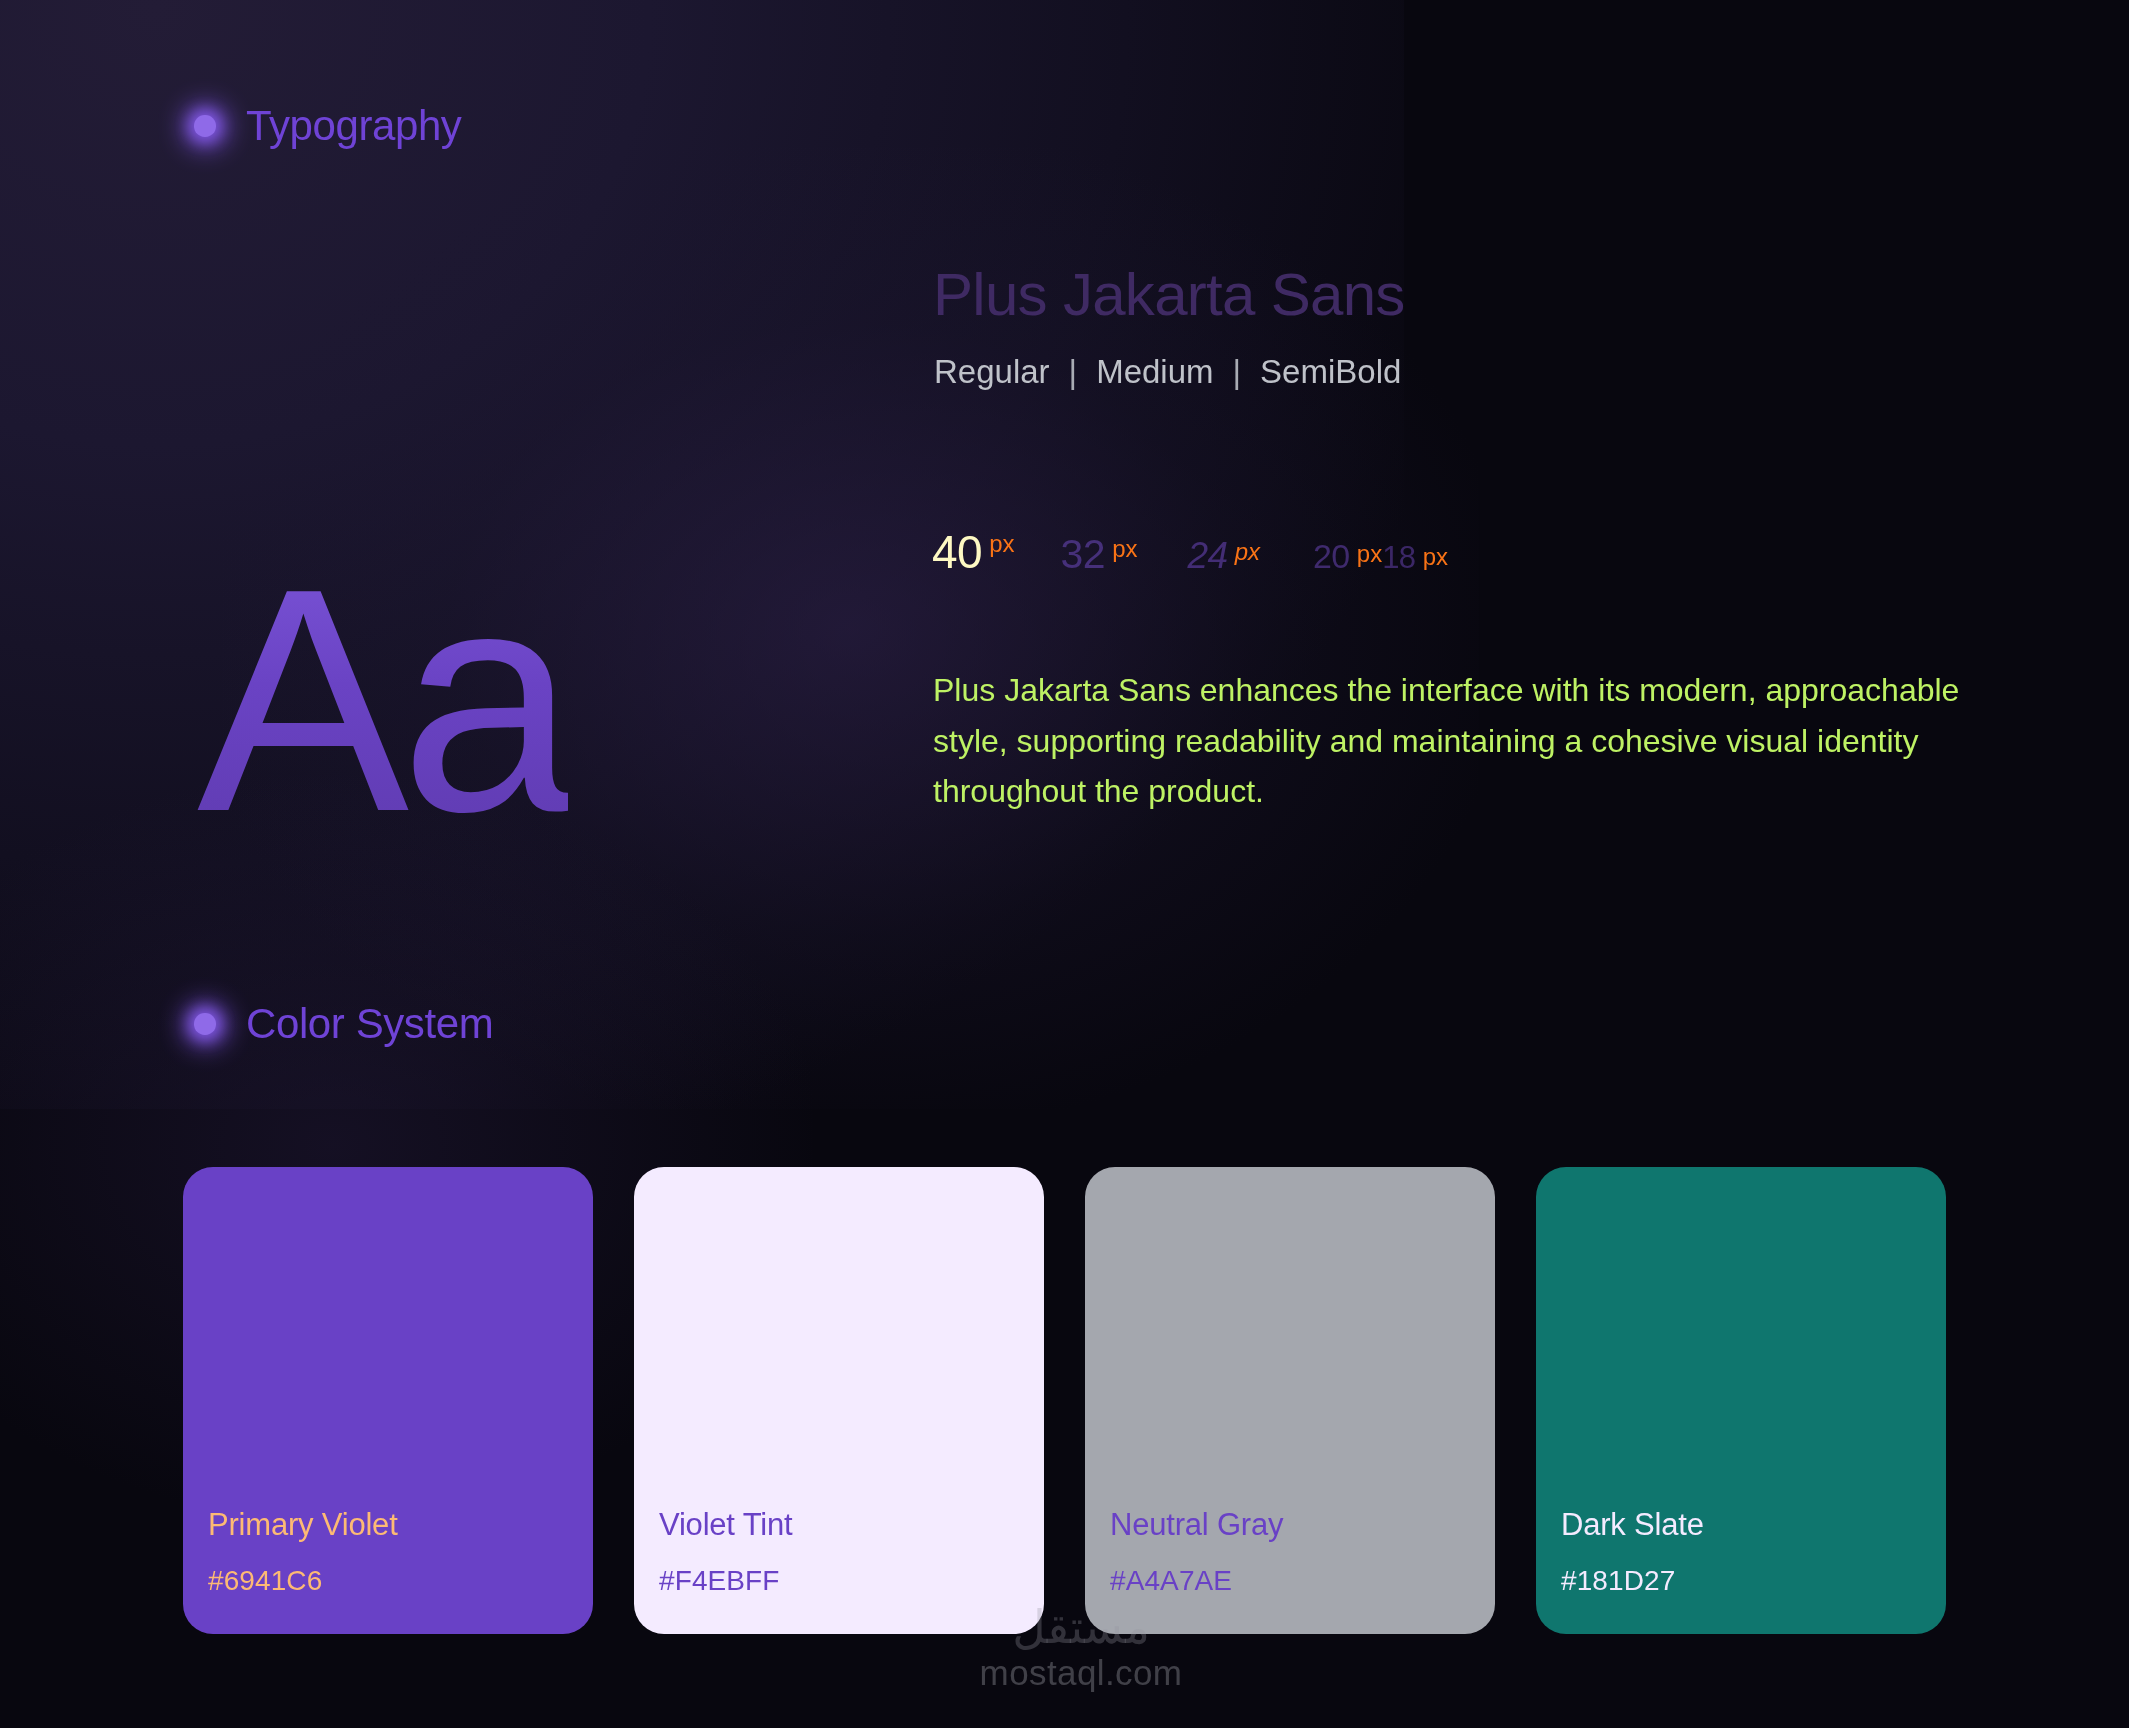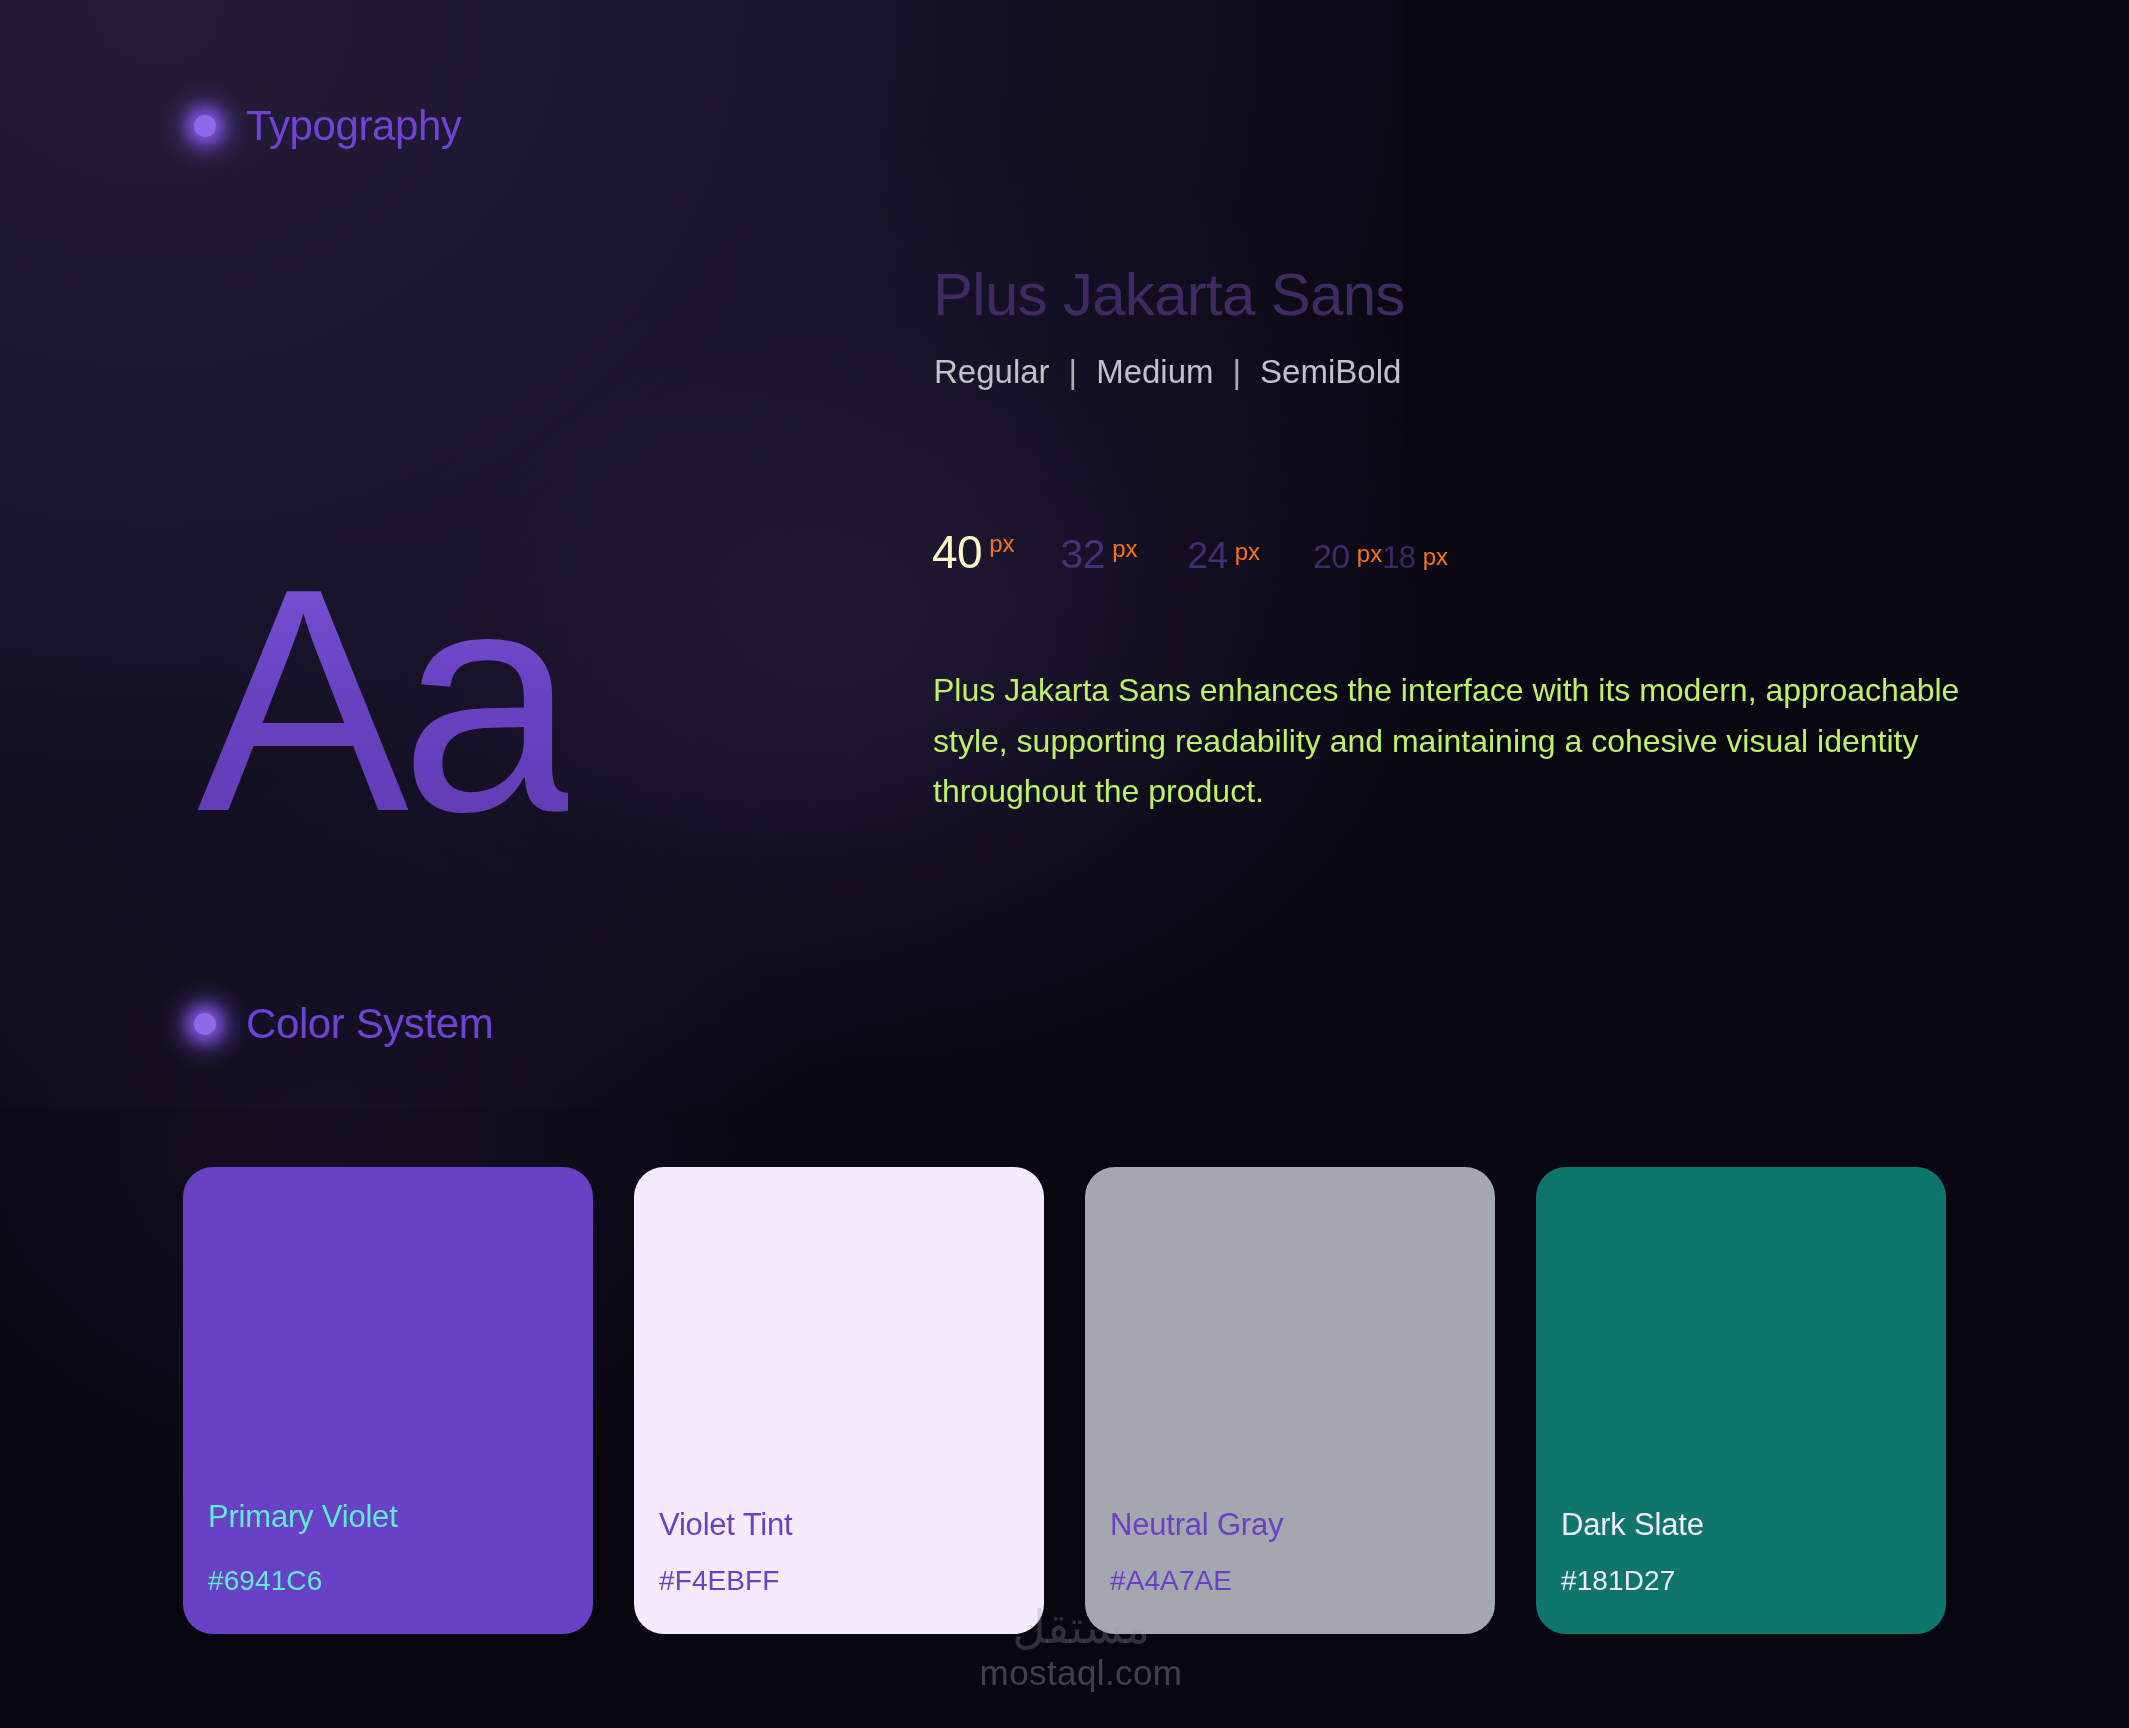--- a/index.html
+++ b/index.html
@@ -127,21 +127,21 @@
     line-height:1;
     padding-top:3px;
   }
   .size-item:nth-child(1) .size-num { font-size:46px; }
   .size-item:nth-child(2) .size-num { font-size:41px; color:#46307a; }
   .size-item:nth-child(3) .size-num { font-size:37px; color:#432d75; }
   .size-item:nth-child(4) .size-num { font-size:34px; color:#3f2a6d; }
   .size-item:nth-child(5) .size-num { font-size:31px; color:#3b2766; }
   .size-item:nth-child(1) { margin-right:46px; }
   .size-item:nth-child(2) { margin-right:50px; }
-  .size-item:nth-child(3) { margin-right:53px; }
+  .size-item:nth-child(3) { margin-right:53px;font-style:italic; }
   .size-item:nth-child(4) { }
 
   .desc {
     position:absolute;
     left:933px; top:665px;
     width:1035px;
     font-size:32px;
     line-height:1.58;
     color:#c5c8ce;
     font-weight:300;
@@ -259,21 +259,21 @@
 
   <div class="sec-head" id="color-heading">
     <span class="dot-wrap">
       <span class="dot-halo"></span>
       <span class="dot-core"></span>
     </span>
     <span class="sec-title" style="color: rgb(111, 67, 214);">Color System</span>
   </div>
 
   <div class="swatch-row">
-    <div class="swatch" style="background: rgb(105, 65, 198); color: #5eead4; gap: 8px;">
+    <div class="swatch" style="background: rgb(105, 65, 198); color: #fdba74;">
       <div class="swatch-name">Primary Violet</div>
       <div class="swatch-hex">#6941C6</div>
     </div>
     <div class="swatch" style="background: rgb(244, 235, 255); color: rgb(105, 65, 198);">
       <div class="swatch-name">Violet Tint</div>
       <div class="swatch-hex">#F4EBFF</div>
     </div>
     <div class="swatch" style="background: rgb(164, 167, 174); color: rgb(105, 65, 198);">
       <div class="swatch-name">Neutral Gray</div>
       <div class="swatch-hex">#A4A7AE</div>

